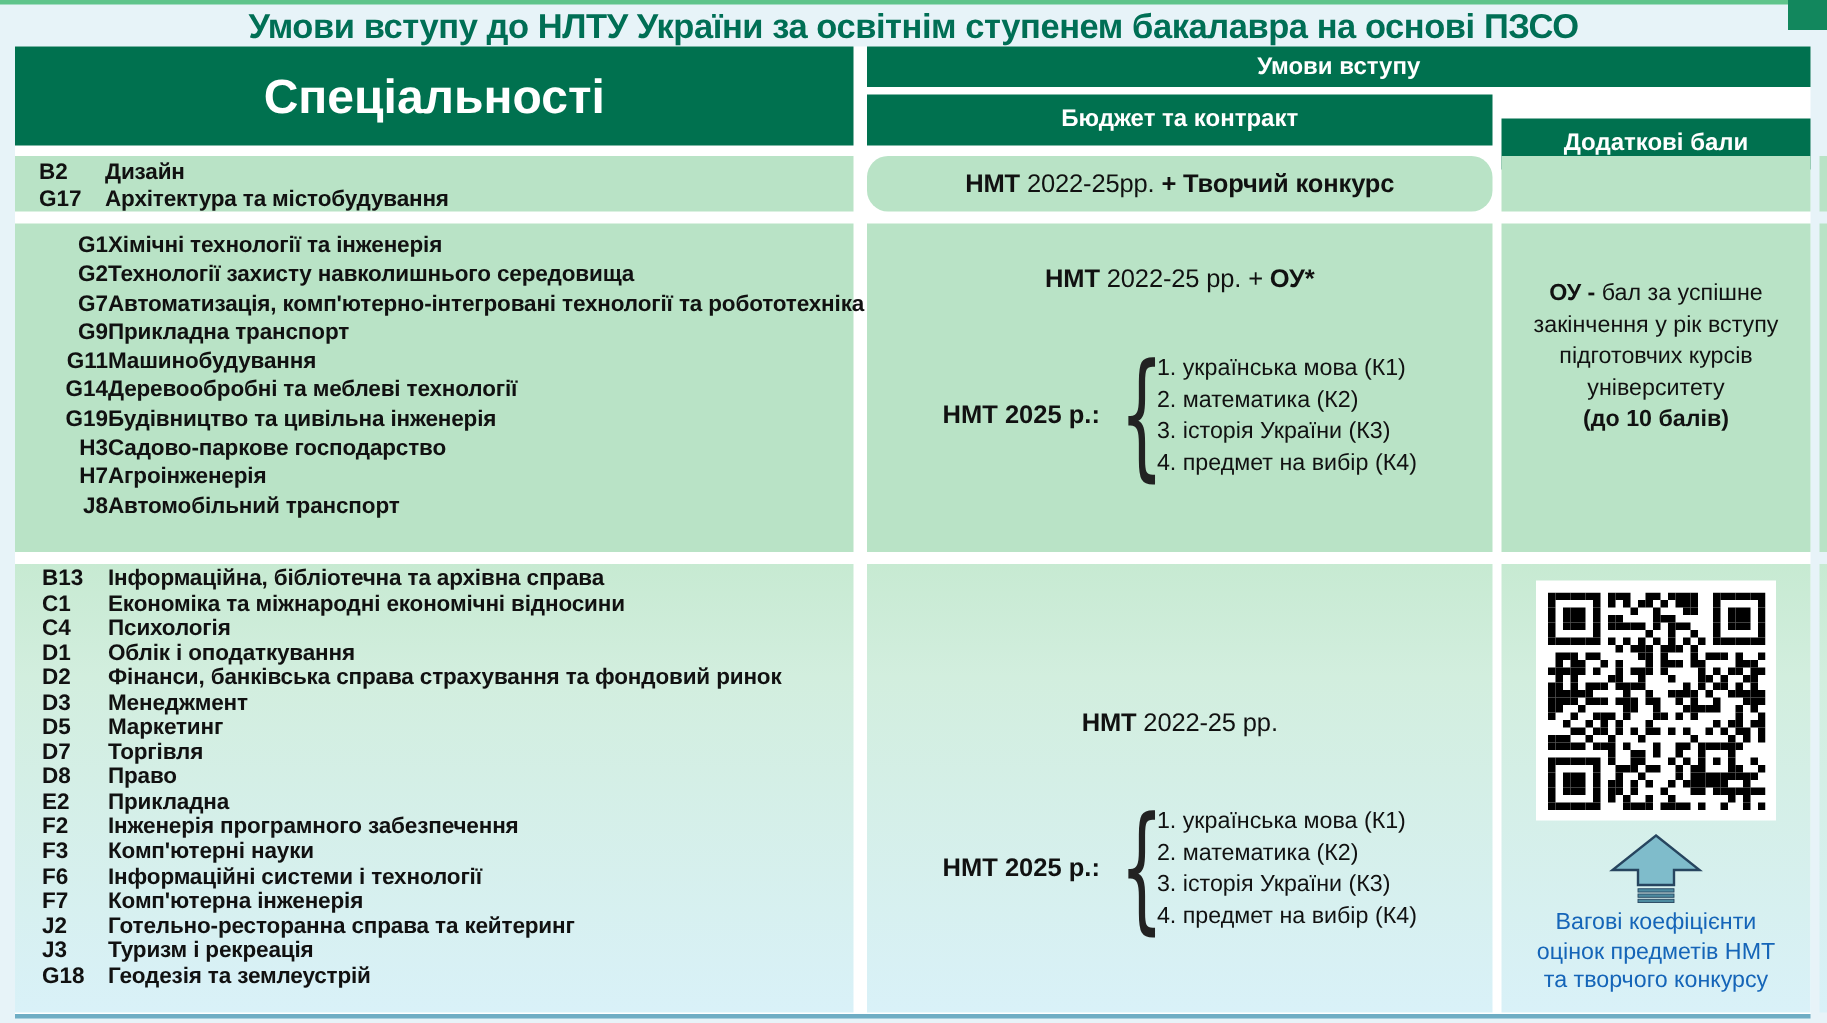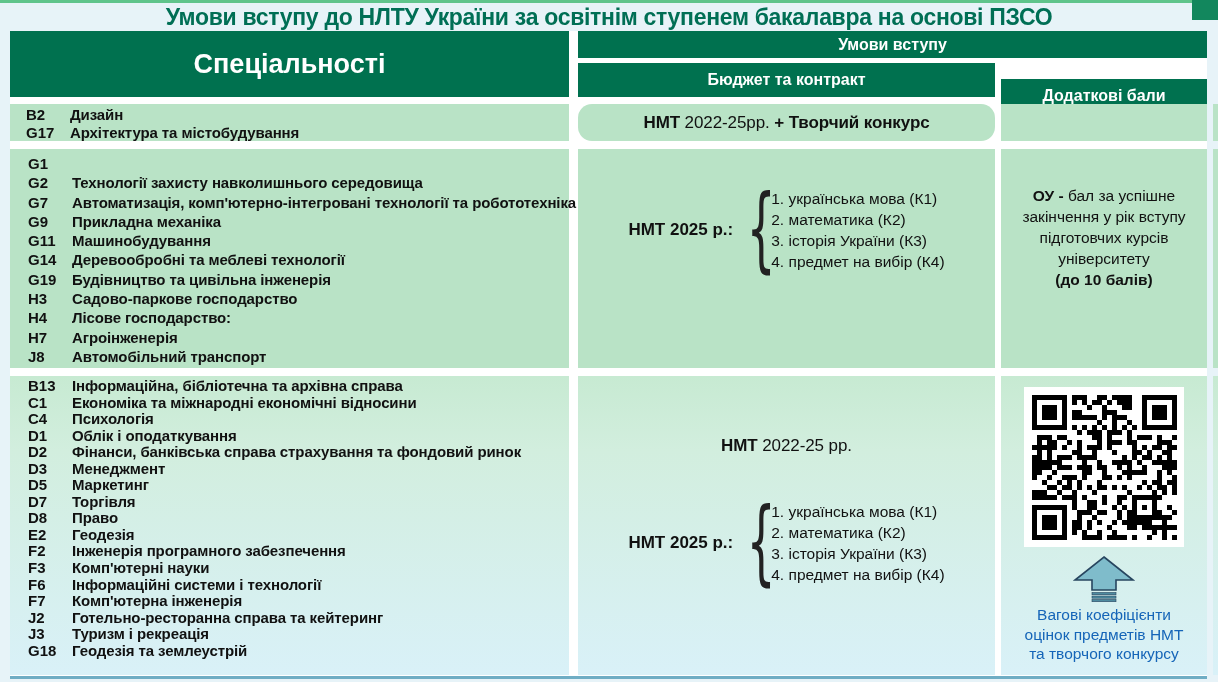--- a/index.html
+++ b/index.html
@@ -10,21 +10,21 @@
   }
   .top-line { position:absolute; left:0; top:0; width:1218px; height:3px; background:#5fc48b; }
   .corner-block { position:absolute; left:1192px; top:0; width:26px; height:20px; background:#12875d; }
   .title {
     position:absolute; left:0; top:4px; width:1218px; text-align:center;
     font-size:23px; font-weight:bold; color:#006f55; letter-spacing:-0.3px;
   }
   .table-wrap { position:absolute; left:10px; top:31px; width:1197px; height:645px; background:#ffffff; }
   .cell { position:absolute; }
   .hdr { background:#00714f; color:#fff; font-weight:bold; display:flex; align-items:center; justify-content:center; }
-  .hdr-spec { left:0; top:0; width:559px; height:66px; font-size:27px; }
+  .hdr-spec { left:0; top:0; width:559px; height:66px; font-size:32px; }
   .hdr-group { left:568px; top:0; width:629px; height:27px; font-size:16px;text-align:right; }
   .hdr-budget { left:568px; top:32px; width:417px; height:34px; font-size:16px; }
   .hdr-extra { left:991px; top:48px; width:206px; height:34px; font-size:16px; }
 
   .green { background:#b9e3c6; }
   .grad { background:linear-gradient(to bottom, #c7ead2 0%, #d2eede 25%, #d9f1f8 100%); }
 
   .r1 { top:73px; height:37px; }
   .r2 { top:118px; height:219px; }
   .r3 { top:345px; height:299px; }
@@ -90,67 +90,65 @@
             <span class="sp-name">Архітектура та містобудування</span>
           </div>
         </div>
     </div>
     <div class="cell green r1 c2 mid" style="justify-content:center;border-radius:14px;">
       <div class="cond"><b>НМТ</b><span> 2022-25рр. </span><b>+ Творчий конкурс</b></div>
     </div>
     <div class="cell green r1 c3"></div>
 
     <div class="cell green r2 c1">
-      <div class="spec-list" style="padding-top:5px;">
+      <div class="spec-list" style="padding-top:5px;text-align:right;">
           <div class="sp-line">
             <span class="sp-code">G1</span>
+            <span class="sp-name">Хімічні технології та інженерія</span>
           </div>
           <div class="sp-line">
             <span class="sp-code">G2</span>
             <span class="sp-name">Технології захисту навколишнього середовища</span>
           </div>
           <div class="sp-line">
             <span class="sp-code">G7</span>
             <span class="sp-name">Автоматизація, комп'ютерно-інтегровані технології та робототехніка</span>
           </div>
           <div class="sp-line">
             <span class="sp-code">G9</span>
-            <span class="sp-name">Прикладна механіка</span>
+            <span class="sp-name">Прикладна транспорт</span>
           </div>
           <div class="sp-line">
             <span class="sp-code">G11</span>
             <span class="sp-name">Машинобудування</span>
           </div>
           <div class="sp-line">
             <span class="sp-code">G14</span>
             <span class="sp-name">Деревообробні та меблеві технології</span>
           </div>
           <div class="sp-line">
             <span class="sp-code">G19</span>
             <span class="sp-name">Будівництво та цивільна інженерія</span>
           </div>
           <div class="sp-line">
             <span class="sp-code">H3</span>
             <span class="sp-name">Садово-паркове господарство</span>
           </div>
           <div class="sp-line">
-            <span class="sp-code">H4</span>
-            <span class="sp-name">Лісове господарство:</span>
-          </div>
-          <div class="sp-line">
             <span class="sp-code">H7</span>
             <span class="sp-name">Агроінженерія</span>
           </div>
           <div class="sp-line">
             <span class="sp-code">J8</span>
             <span class="sp-name">Автомобільний транспорт</span>
           </div>
         </div>
     </div>
     <div class="cell green r2 c2 mid">
+      <div class="cond" style="margin-top:27px;"><b>НМТ</b><span> 2022-25 рр. + </span><b>ОУ*</b></div>
       <div class="nmt" style="margin-top:38px;">
         <div class="nmt-label">НМТ 2025 р.:</div>
         <div class="brace">{</div>
         <div class="subjects">
             <div>1. українська мова (К1)</div>
             <div>2. математика (К2)</div>
             <div>3. історія України (К3)</div>
             <div>4. предмет на вибір (К4)</div>
           </div>
       </div>
@@ -194,21 +192,21 @@
           <div class="sp-line">
             <span class="sp-code">D7</span>
             <span class="sp-name">Торгівля</span>
           </div>
           <div class="sp-line">
             <span class="sp-code">D8</span>
             <span class="sp-name">Право</span>
           </div>
           <div class="sp-line">
             <span class="sp-code">E2</span>
-            <span class="sp-name">Геодезія</span>
+            <span class="sp-name">Прикладна</span>
           </div>
           <div class="sp-line">
             <span class="sp-code">F2</span>
             <span class="sp-name">Інженерія програмного забезпечення</span>
           </div>
           <div class="sp-line">
             <span class="sp-code">F3</span>
             <span class="sp-name">Комп'ютерні науки</span>
           </div>
           <div class="sp-line">
@@ -227,21 +225,21 @@
             <span class="sp-code">J3</span>
             <span class="sp-name">Туризм і рекреація</span>
           </div>
           <div class="sp-line">
             <span class="sp-code">G18</span>
             <span class="sp-name">Геодезія та землеустрій</span>
           </div>
         </div>
     </div>
     <div class="cell grad r3 c2 mid">
-      <div class="cond" style="margin-top:60px;"><b>НМТ</b><span> 2022-25 рр.</span></div>
+      <div class="cond" style="margin-top:96px;"><b>НМТ</b><span> 2022-25 рр.</span></div>
       <div class="nmt" style="margin-top:44px;">
         <div class="nmt-label">НМТ 2025 р.:</div>
         <div class="brace">{</div>
         <div class="subjects">
             <div>1. українська мова (К1)</div>
             <div>2. математика (К2)</div>
             <div>3. історія України (К3)</div>
             <div>4. предмет на вибір (К4)</div>
           </div>
       </div>

